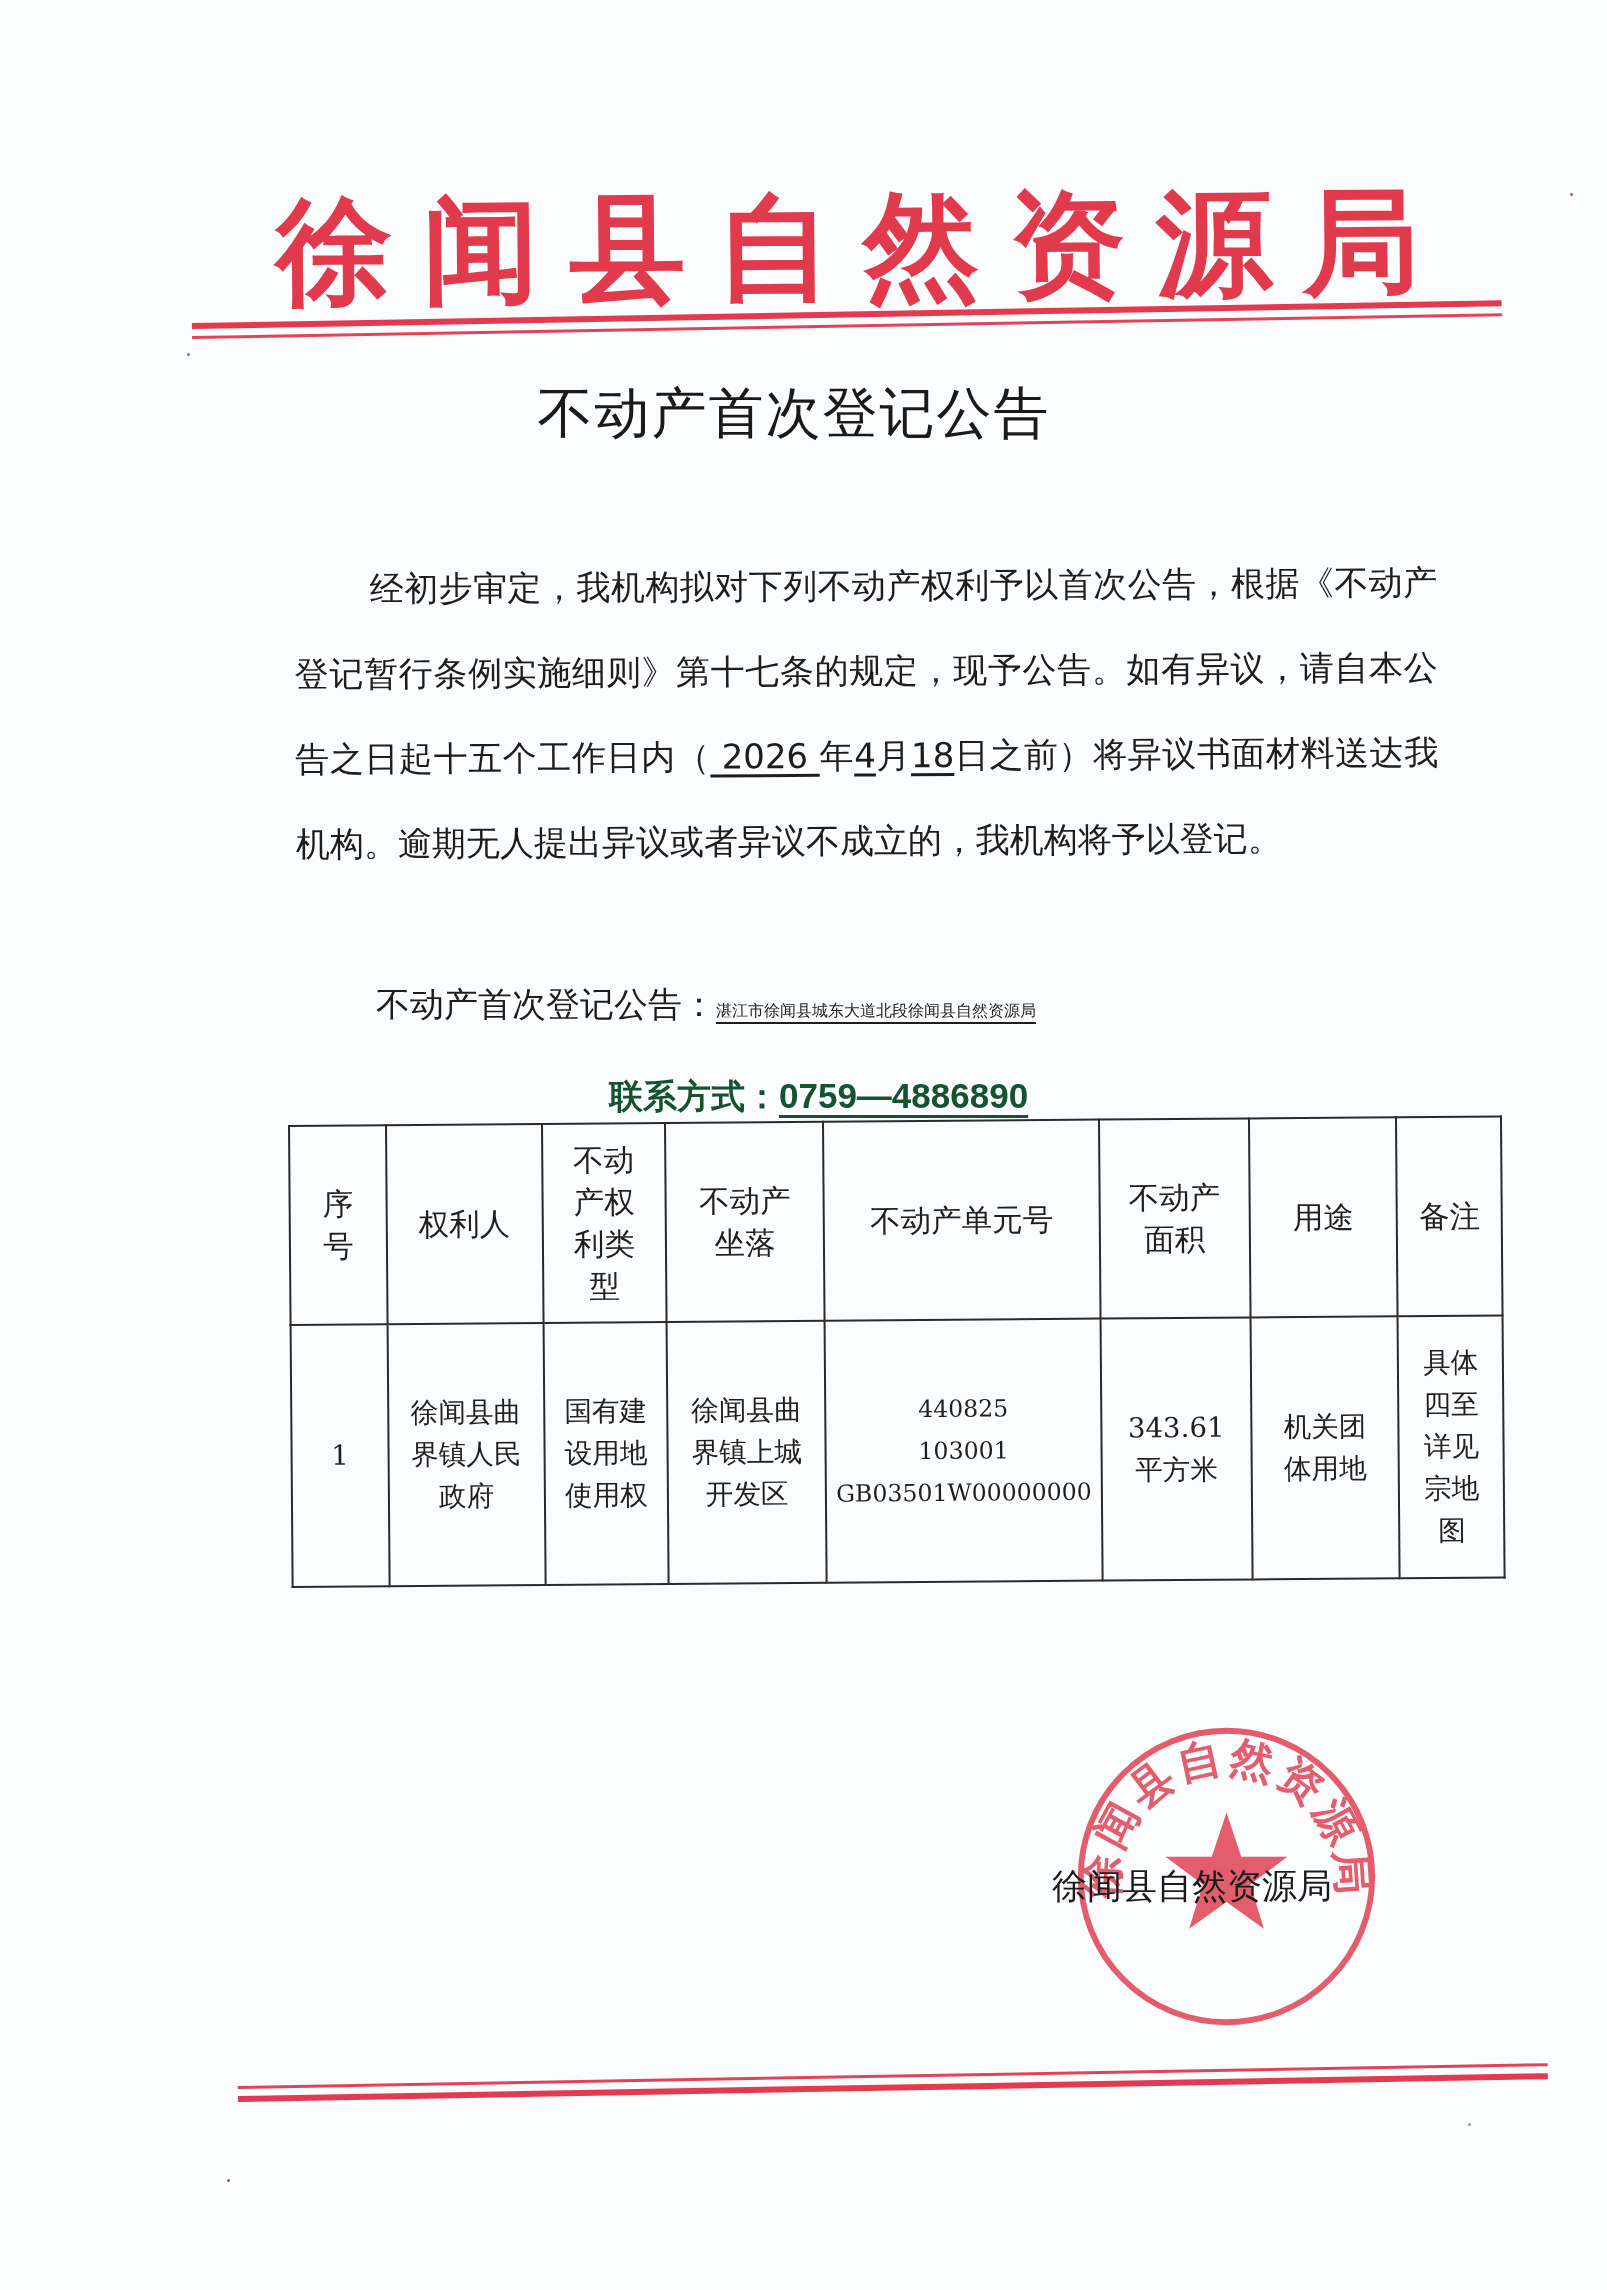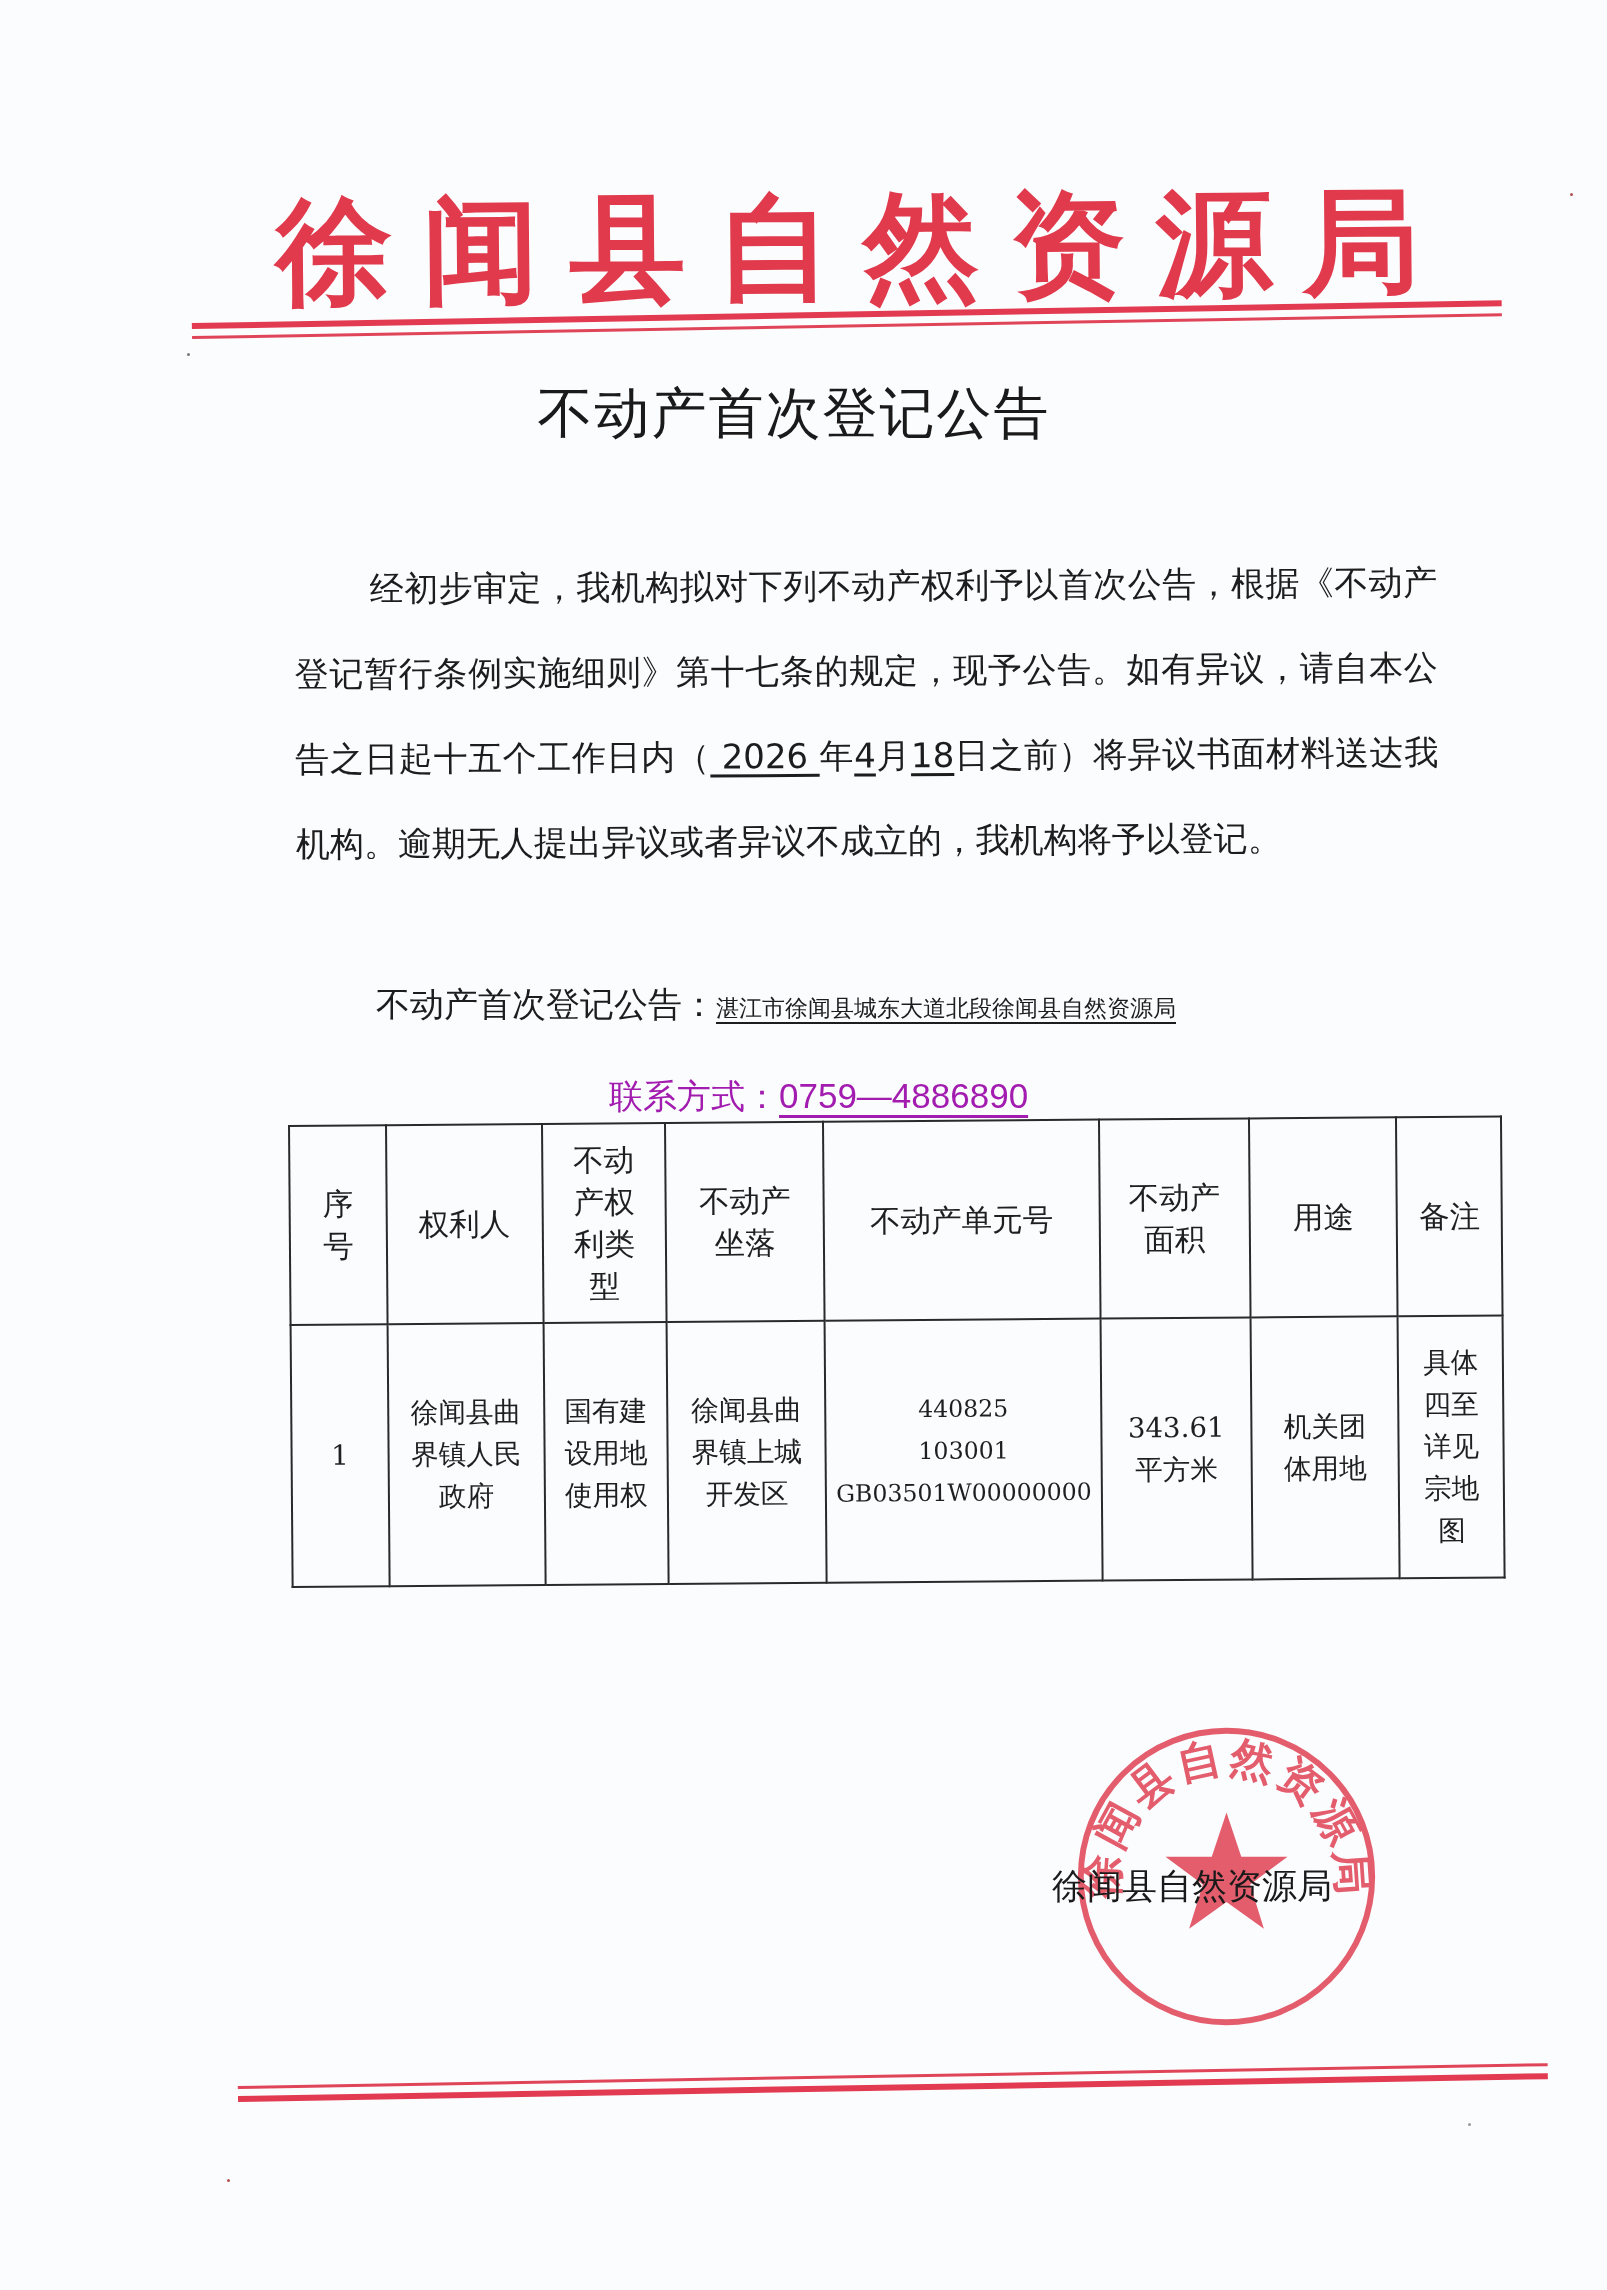--- a/index.html
+++ b/index.html
@@ -113,33 +113,34 @@
       position: absolute;
       left: 376px;
       top: 975px;
       font-size: 34px;
       line-height: 59px;
       color: #1d1d1d;
       white-space: nowrap;
     }
     .address-line .addr {
       font-family: "DejaVu Serif", "Liberation Serif", serif;
-      font-size: 23px;
+      font-size: 16px;
       text-decoration: underline;
       text-underline-offset: 5.9px;
       text-decoration-thickness: 2px;
     }
     .contact-line {
       position: absolute;
       left: 609px;
       top: 1066px;
       font-size: 34px;
       line-height: 59px;
-      color: #a21caf;
+      color: #14532d;
       white-space: nowrap;
+      font-weight: bold;
     }
     .contact-line .phone {
       font-family: "Liberation Sans", sans-serif;
       font-size: 35px;
       text-decoration: underline;
       text-underline-offset: 6.9px;
       text-decoration-thickness: 3px;
     }
 
     

